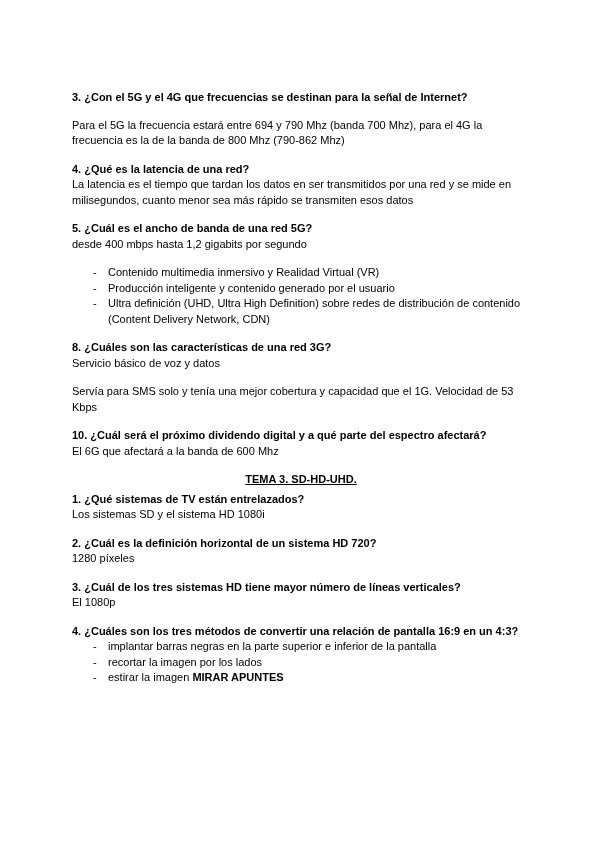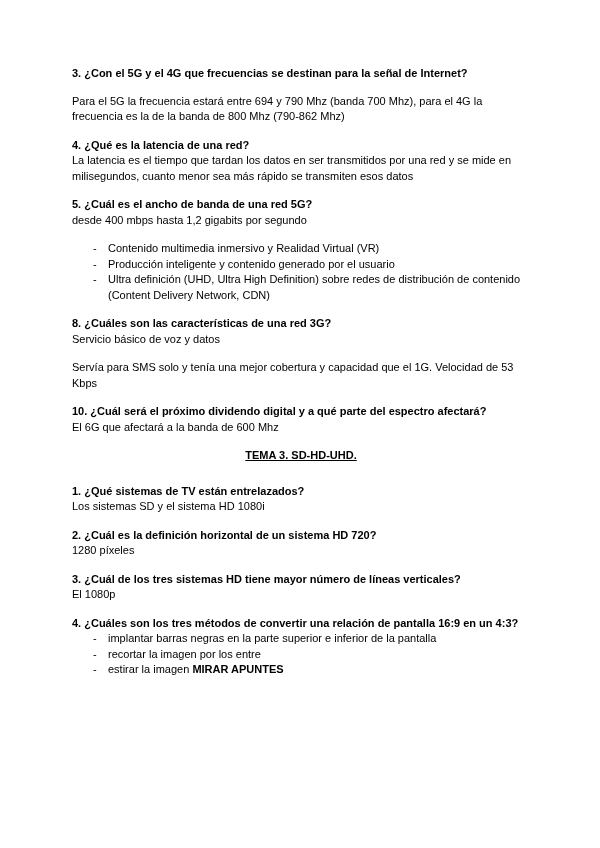--- a/index.html
+++ b/index.html
@@ -14,31 +14,31 @@
     font-family: "Liberation Sans", sans-serif;
     font-size: 11px;
     line-height: 15.5px;
     color: #000000;
     -webkit-font-smoothing: antialiased;
   }
   .page {
     box-sizing: border-box;
     width: 600px;
     height: 848px;
-    padding: 66px 70px 0 72px;
+    padding: 90px 70px 0 72px;
     background: #ffffff;
   }
   p { margin: 0; }
   .qa-block { margin: 0 0 13px 0; }
   .question { font-weight: bold; }
   .qa-block.spaced .answer { margin-top: 12px; }
   .section-heading {
     text-align: center;
     font-weight: bold;
-    margin: 4px 0 20px 0;
+    margin: 4px 0 4px 0;
   }
   .section-heading .underline { text-decoration: underline; }
   ul.bullets {
     list-style: none;
     margin: 0;
     padding: 0;
   }
   ul.bullets li {
     position: relative;
     padding-left: 36px;
@@ -95,17 +95,17 @@
       <p class="answer">1280 píxeles</p>
     </div>
     <div class="qa-block">
       <p class="question">3. ¿Cuál de los tres sistemas HD tiene mayor número de líneas verticales?</p>
       <p class="answer">El 1080p</p>
     </div>
     <div class="qa-block">
       <p class="question">4. ¿Cuáles son los tres métodos de convertir una relación de pantalla 16:9 en un 4:3?</p>
       <ul class="bullets">
         <li>implantar barras negras en la parte superior e inferior de la pantalla</li>
-        <li>recortar la imagen por los entre</li>
+        <li>recortar la imagen por los lados</li>
         <li>estirar la imagen <strong>MIRAR APUNTES</strong></li>
       </ul>
     </div>
   </div>
 
 </body></html>

